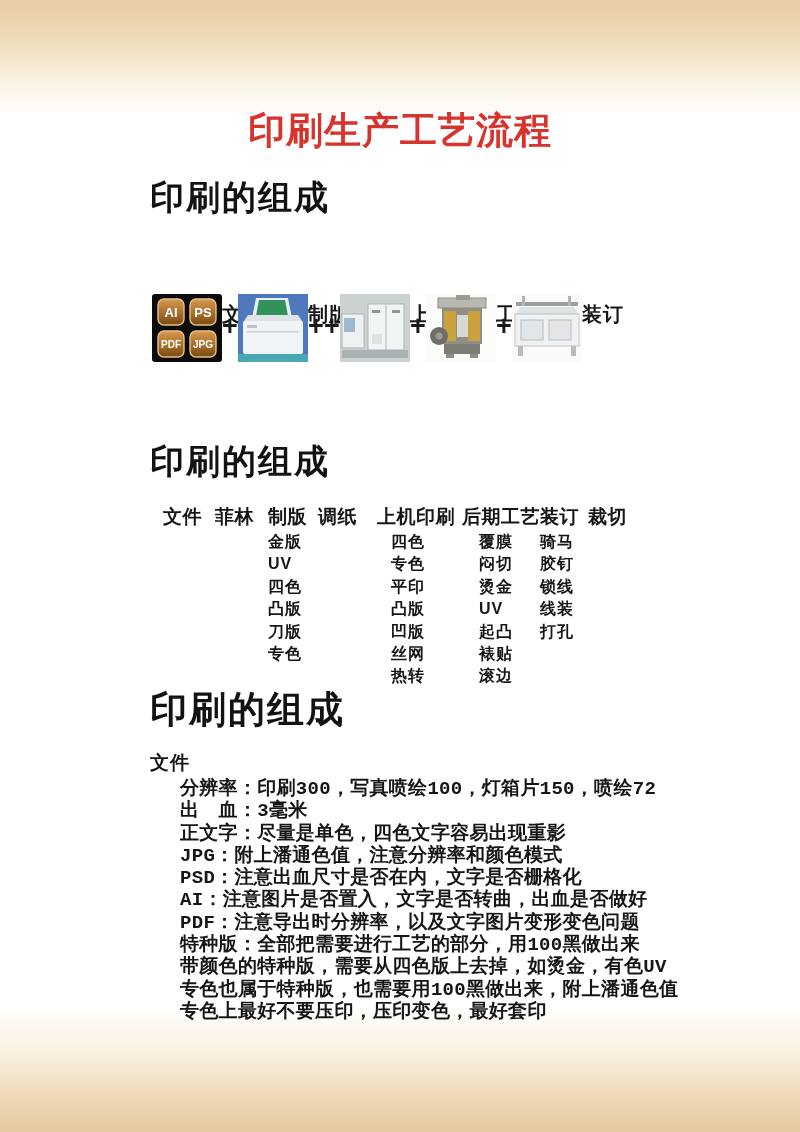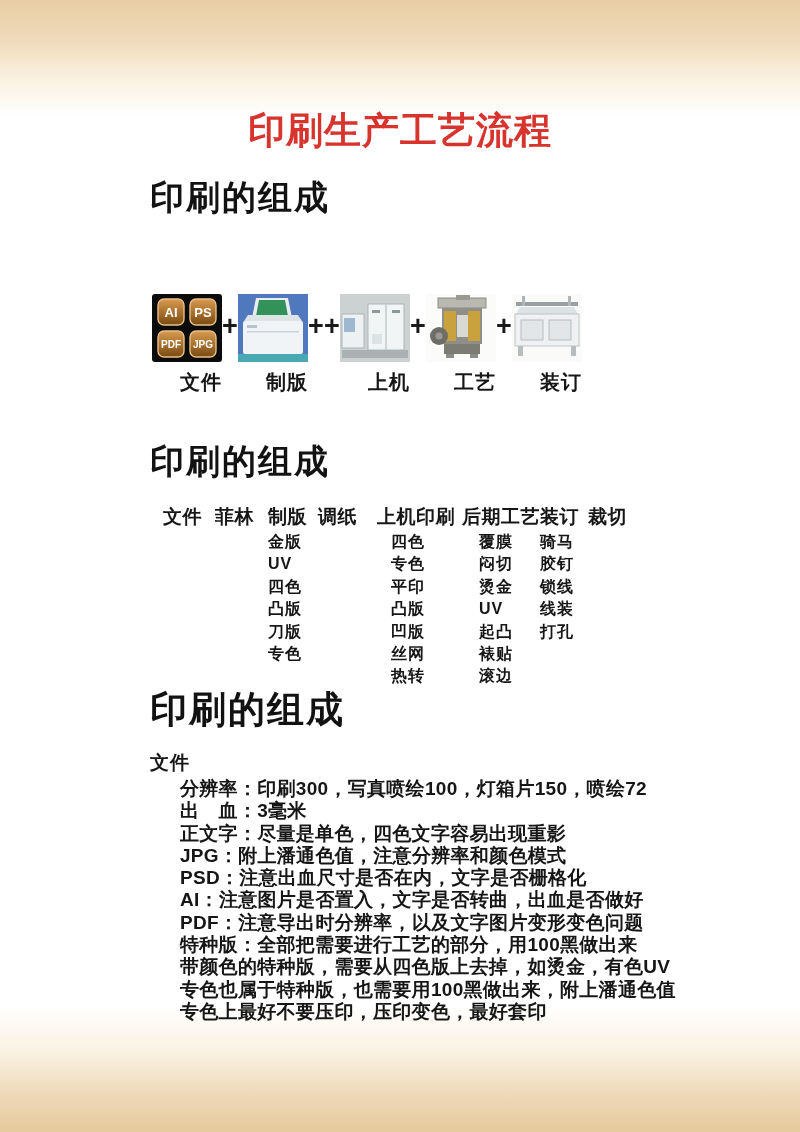--- a/index.html
+++ b/index.html
@@ -23,40 +23,40 @@
     font-weight:900;letter-spacing:2px;line-height:1;color:#121212;
   }
   .h1{top:180px;font-size:34px;}
   .h2{top:444px;font-size:34px;}
   .h3{top:691px;font-size:37px;}
 
   .comp-row{
     position:absolute;top:294px;left:152px;
     display:flex;align-items:flex-start;
   }
-  .fig{width:70px;display:flex;flex-direction:column;align-items:flex-end;}
+  .fig{width:70px;display:flex;flex-direction:row;align-items:flex-start;}
   .fig-img{width:70px;height:68px;}
   .fig-img svg{display:block;}
   .fig-label{margin-top:7px;font-size:20px;font-weight:bold;letter-spacing:1px;white-space:nowrap;}
   .plus{
     width:16px;height:68px;line-height:64px;text-align:center;
     font-size:27px;font-weight:bold;color:#1a1a1a;
   }
 
   .flow-table{position:absolute;top:506px;left:150px;width:520px;height:186px;}
   .fcol{position:absolute;top:0;white-space:nowrap;}
   .fhead{font-size:19px;font-weight:bold;line-height:22px;margin-bottom:3px;letter-spacing:0.5px;}
   .fitems{}
   .fitem{font-size:16px;font-weight:bold;line-height:22.4px;letter-spacing:1px;}
 
   .notes{position:absolute;top:752px;left:150px;width:540px;}
   .notes-sub{font-size:19px;font-weight:bold;line-height:22px;margin-bottom:4px;letter-spacing:1px;}
   .note-line{
     font-size:19px;font-weight:bold;line-height:22.3px;
-    margin-left:30px;white-space:nowrap;letter-spacing:0.3px;
+    margin-left:30px;white-space:nowrap;letter-spacing:0.3px;font-family:Liberation Mono, monospace;
   }
 </style>
 </head>
 <body>
 
 <div class="page">
 
   <div class="main-title">印刷生产工艺流程</div>
 
   <div class="sec-heading h1">印刷的组成</div>

